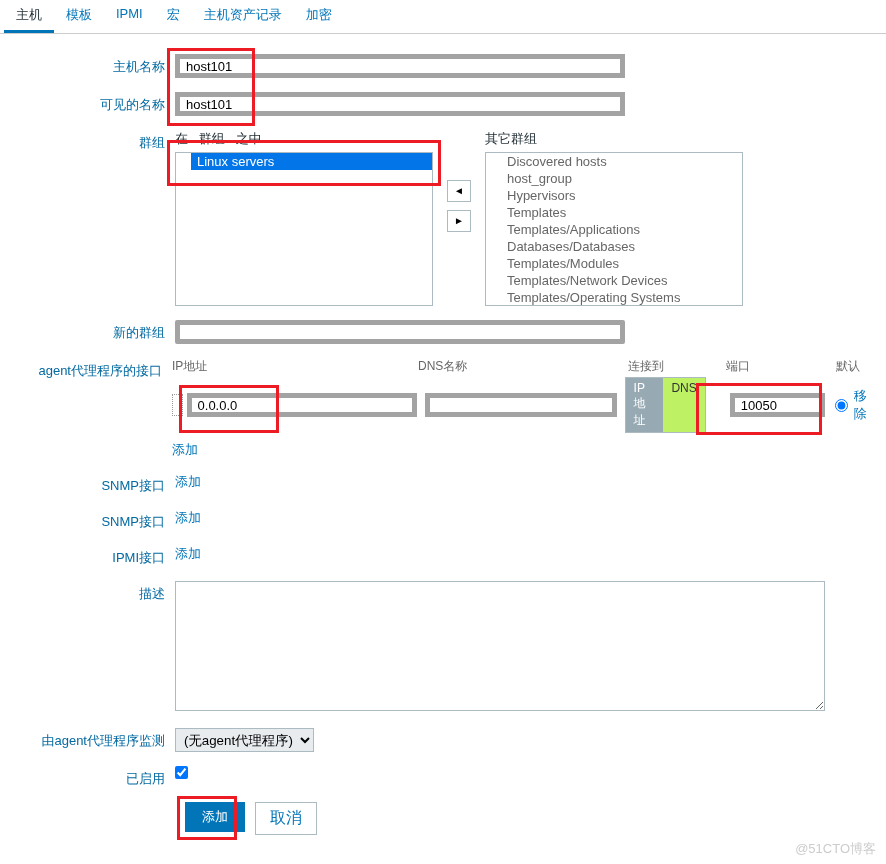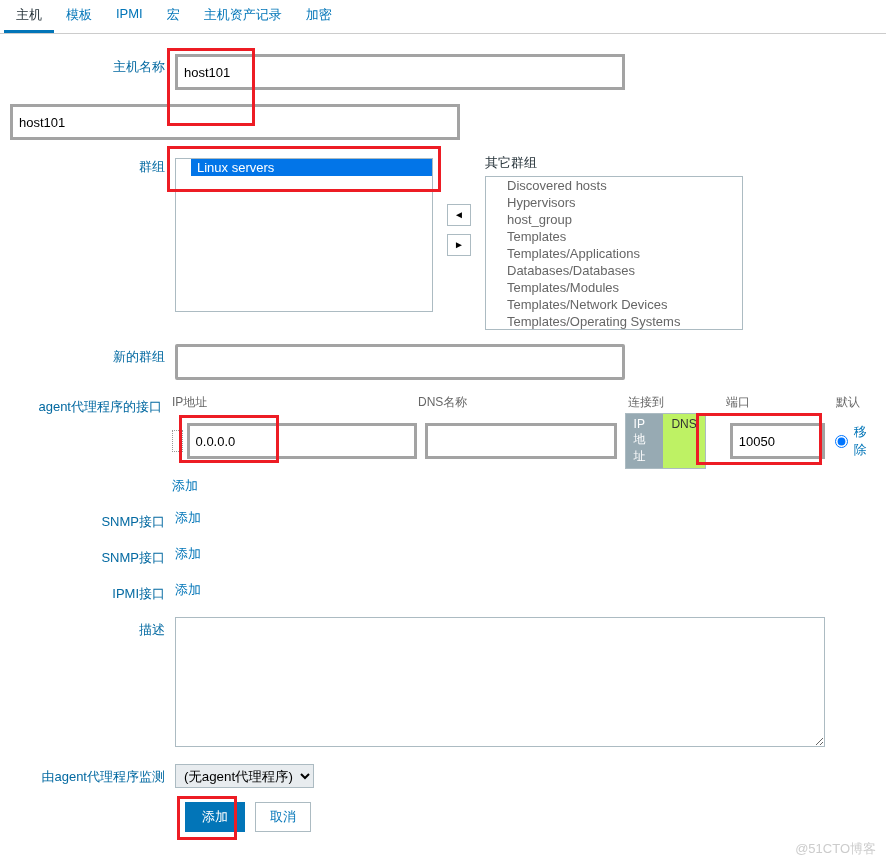--- a/index.html
+++ b/index.html
@@ -4,21 +4,21 @@
 <style>
 * { box-sizing: border-box; margin: 0; padding: 0; }
 body { font-family: Arial, "Microsoft YaHei", sans-serif; font-size: 13px; color: #1f2c33; background: #fff; width: 886px; }
 .tabs { display: flex; border-bottom: 1px solid #ccc; padding: 0 4px; }
 .tab { padding: 6px 12px; color: #0275b8; cursor: pointer; }
 .tab.active { color: #1f2c33; border-bottom: 3px solid #0275b8; font-weight: 500; }
 .form { padding: 20px 10px; }
 .row { display: flex; align-items: flex-start; margin-bottom: 14px; }
 .label { width: 165px; text-align: right; padding-right: 10px; padding-top: 4px; color: #0369a1; }
 .field { flex: 1; }
-input[type="text"] { border: 3px solid #a3a3a3; padding: 3px 6px; font-size: 13px; height: 36px; }
+input[type="text"] { border: 5px solid #a3a3a3; padding: 3px 6px; font-size: 13px; height: 24px; }
 .txt-wide { width: 450px; }
 .highlight-red { position: relative; }
 .highlight-red::before { content: ""; position: absolute; border: 3px solid #ed1c24; pointer-events: none; }
 .hl-hostname::before { top: -6px; left: -8px; width: 82px; height: 72px; }
 .hl-group::before { top: -12px; left: -8px; width: 268px; height: 40px; z-index:2;}
 .hl-ip::before { top: -8px; left: -8px; width: 94px; height: 42px; }
 .hl-port::before { top: -10px; left: -10px; width: 120px; height: 46px; }
 .hl-add::before { top: -6px; left: -8px; width: 54px; height: 38px; }
 .group-row .field { display: flex; gap: 14px; }
 .group-col { flex: 0 0 auto; }
@@ -40,21 +40,21 @@
 .toggle.inactive { background: #bef264; color: #333; }
 .port-input { width: 95px; margin-left: 24px; }
 .radio { margin-left: 10px; }
 .remove-link { color: #0275b8; margin-left: 6px; font-size: 13px; }
 .add-link { color: #0275b8; font-size: 13px; cursor: pointer; }
 textarea.desc { width: 650px; height: 130px; border: 1px solid #acbbc2; resize: both; padding: 4px; font-family: inherit; }
 select.proxy { height: 24px; border: 1px solid #acbbc2; background:#e8ecef; padding: 0 4px; }
 .checkbox-wrap { display:flex; align-items:center; }
 .btns { display: flex; gap: 10px; margin-left: 175px; margin-top: 10px; }
 .btn-primary { background: #0275b8; color: #fff; border: 1px solid #0275b8; padding: 5px 16px; cursor: pointer; font-size: 13px; }
-.btn-default { background: #fff; color: #0275b8; border: 1px solid #acbbc2; padding: 5px 14px; cursor: pointer; font-size: 13px; }
+.btn-default { background: #fff; color: #0275b8; border: 1px solid #acbbc2; padding: 5px 14px; cursor: pointer; font-size: 16px; }
 .watermark { position: fixed; right: 10px; bottom: 6px; color: #ccc; font-size: 13px; }
 .col-ip { width: 236px; }
 .col-dns { width: 202px; margin-left:10px;}
 .col-conn { width: 80px; margin-left:8px;}
 .col-port { width: 100px; margin-left:18px;}
 .col-def { width: 40px; margin-left:10px;}
 </style>
 </head>
 <body>
 
@@ -71,48 +71,50 @@
 
   <div class="row">
     <div class="label">主机名称</div>
     <div class="field">
       <span class="highlight-red hl-hostname" style="position:absolute;"></span>
       <input type="text" class="txt-wide" value="host101" style="">
     </div>
   </div>
 
   <div class="row">
+    <div class="label">可见的名称</div>
     <div class="field">
       <input type="text" class="txt-wide" value="host101" style="">
     </div>
   </div>
 
   <div class="row group-row">
     <div class="label">群组</div>
     <div class="field">
       <div class="group-col">
+        <div class="group-subhdr">在...群组...之中</div>
         <div style="position:relative;">
           <span class="highlight-red hl-group" style="position:absolute;"></span>
           <div class="listbox">
             <div class="item selected">Linux servers</div>
           </div>
         </div>
       </div>
       <div class="group-col">
         <div class="transfer-btns">
           <button class="tbtn">◄</button>
           <button class="tbtn">►</button>
         </div>
       </div>
       <div class="group-col">
         <div class="group-subhdr">其它群组</div>
         <div class="listbox">
           <div class="item">Discovered hosts</div>
+          <div class="item">host_group</div>
           <div class="item">Hypervisors</div>
-          <div class="item">host_group</div>
           <div class="item">Templates</div>
           <div class="item">Templates/Applications</div>
           <div class="item">Databases/Databases</div>
           <div class="item">Templates/Modules</div>
           <div class="item">Templates/Network Devices</div>
           <div class="item">Templates/Operating Systems</div>
 
         </div>
       </div>
     </div>
@@ -179,20 +181,26 @@
 
   <div class="row">
     <div class="label">由agent代理程序监测</div>
     <div class="field">
       <select class="proxy">
         <option>(无agent代理程序)</option>
       </select>
     </div>
   </div>
 
+  <div class="row">
+    <div class="label">已启用</div>
+    <div class="field checkbox-wrap">
+      <input type="checkbox" checked="" style="">
+    </div>
+  </div>
 
   <div class="btns">
     <span style="position:relative;"><span class="highlight-red hl-add" style="position:absolute;"></span>
       <button class="btn-primary">添加</button>
     </span>
     <button class="btn-default">取消</button>
   </div>
 
 </div>
 

